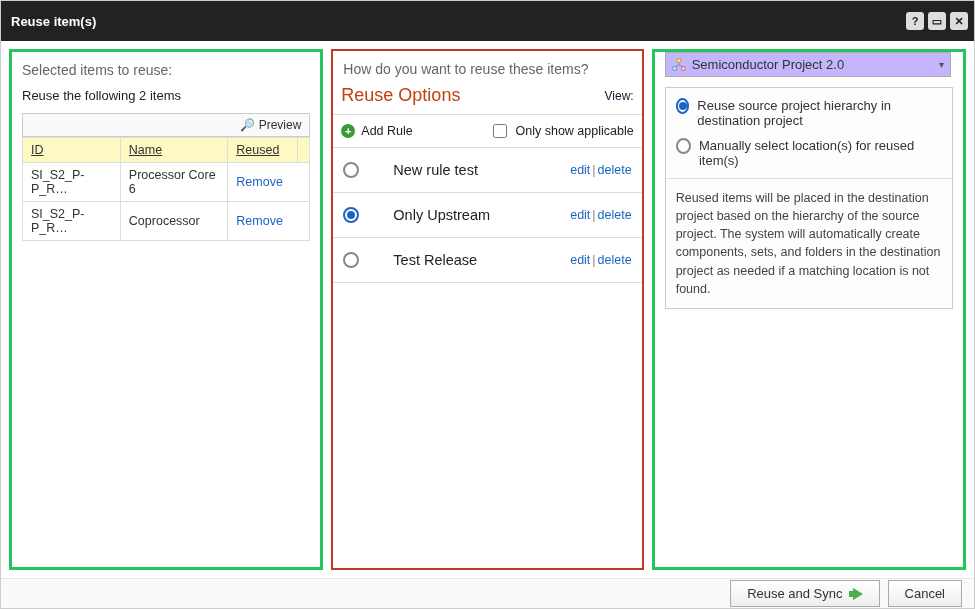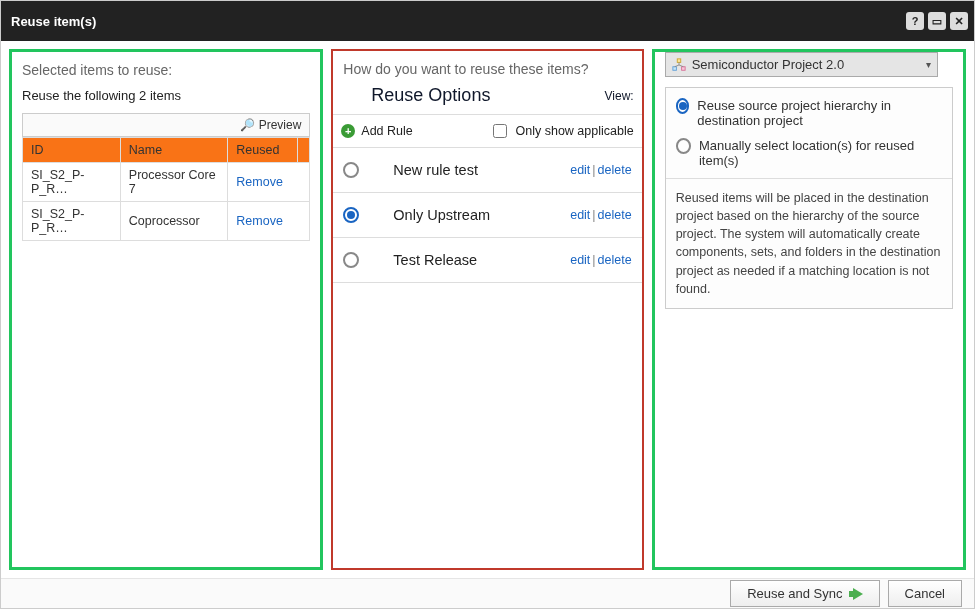--- a/index.html
+++ b/index.html
@@ -9,47 +9,47 @@
   .titlebar-right { display:flex; gap:4px; }
   .tb-btn { width:18px; height:18px; background:#ddd; border-radius:3px; display:flex; align-items:center; justify-content:center; font-size:11px; font-weight:bold; color:#222; cursor:pointer; }
   .body { flex:1; display:flex; padding:8px; gap:8px; overflow:hidden; }
   .panel { flex:1; border:3px solid #22c55e; background:#fff; display:flex; flex-direction:column; overflow:hidden; }
   .panel-header { padding:10px 10px 6px 10px; color:#666; font-size:14px; }
   
   .items-count { font-size:13px; color:#222; margin:4px 10px 10px 10px; }
   .preview-btn { display:flex; align-items:center; justify-content:flex-end; gap:4px; padding:4px 8px; border:1px solid #ccc; background:#fafafa; font-size:12px; color:#333; cursor:pointer; margin:0 10px; }
   table.items { width:calc(100% - 20px); margin:0 10px; border-collapse:collapse; font-size:12.5px; }
   table.items th, table.items td { border:1px solid #ddd; padding:5px 8px; text-align:left; }
-  table.items th { background:#f97316; color:#333; font-weight:normal; }
+  table.items th { background:#fef9c3; color:#333; font-weight:normal;text-decoration:underline; }
   table.items th.actions { width:70px; }
   table.items th.ext { width:12px; padding:5px 2px; }
   .link { color:#1a65c2; cursor:pointer; }
   
   .middle-panel { border:2px solid #c0392b; }
   .reuse-top { display:flex; align-items:center; justify-content:space-between; padding:2px 8px 8px 8px; }
-  .reuse-title { font-size:18px; color:#0f172a;margin-left:30px; }
+  .reuse-title { font-size:18px; color:#c2410c; }
   .view-toggle { display:flex; align-items:center; gap:6px; font-size:12px; color:#0f172a; }
   .seg { display:flex; border:1px solid #aaa; }
   .seg-btn { padding:3px 10px; font-size:12px; background:#eee; cursor:pointer; }
   .adv-highlight { border:2px solid #c0392b; border-radius:50%/100%; padding:1px 6px; display:inline-block; font-size:12px; background:#ddd; cursor:pointer; }
   .add-row { display:flex; align-items:center; justify-content:space-between; border-top:1px solid #ddd; border-bottom:1px solid #ddd; padding:6px 8px; font-size:12.5px; }
   .add-rule { display:flex; align-items:center; gap:6px; color:#222; cursor:pointer; }
   .plus-icon { width:14px; height:14px; border-radius:50%; background:#3a9b35; display:flex; align-items:center; justify-content:center; color:#fff; font-size:11px; font-weight:bold; }
   .chk { display:flex; align-items:center; gap:6px; color:#222; }
   .chk input { width:14px; height:14px; }
   .rule { display:flex; align-items:center; justify-content:space-between; padding:14px 10px; border-bottom:1px solid #ddd; }
   .rule-left { display:flex; align-items:center; gap:10px; }
   .radio { width:16px; height:16px; border:2px solid #888; border-radius:50%; display:flex; align-items:center; justify-content:center; cursor:pointer; }
   .radio.selected { border-color:#1a65c2; }
   .radio.selected::after { content:""; width:8px; height:8px; background:#1a65c2; border-radius:50%; }
   .rule-name { font-size:14.5px; color:#222;margin-left:24px; }
   .rule-actions { font-size:12.5px; color:#1a65c2; }
   .rule-actions .sep { color:#888; margin:0 2px; }
   
-  .dest-select { display:flex; align-items:center; gap:6px; border:1px solid #aaa; padding:4px 6px; margin:0 25px 10px 10px; font-size:13px; background:#e5e5e5; cursor:pointer;text-align:right; }
+  .dest-select { display:flex; align-items:center; gap:6px; border:1px solid #aaa; padding:4px 6px; margin:0 12px 10px 10px; font-size:13px; background:#c4b5fd; cursor:pointer;text-align:right; }
   .dest-select .caret { margin-left:auto; font-size:10px; color:#555; }
   .dest-box { border:1px solid #ccc; margin:0 10px; background:#fdfdfd; }
   .dest-opt { display:flex; align-items:flex-start; gap:8px; padding:10px 10px; font-size:13px; }
   .dest-opt + .dest-opt { border-top:none; padding-top:0; }
   .dest-help { border-top:1px solid #ddd; padding:10px; font-size:12.5px; color:#444; line-height:1.45; }
   
   .footer { height:30px; display:flex; align-items:center; justify-content:flex-end; gap:8px; padding:0 12px; border-top:1px solid #e5e5e5; background:#fafafa; }
   .btn { border:1px solid #aaa; background:linear-gradient(#fff,#eee); padding:5px 16px; font-size:13px; cursor:pointer; display:flex; align-items:center; gap:6px; }
   .arrow-right { width:0; height:0; border-top:6px solid transparent; border-bottom:6px solid transparent; border-left:10px solid #4caf50; }
   .arrow-wrap { display:flex; align-items:center; }
@@ -85,21 +85,21 @@
           <tr>
             <th>ID</th>
             <th>Name</th>
             <th class="actions">Reused</th>
             <th class="ext"></th>
           </tr>
         </thead>
         <tbody>
           <tr>
             <td>SI_S2_P-P_R…</td>
-            <td>Processor Core 7</td>
+            <td>Processor Core 6</td>
             <td colspan="2"><span class="link">Remove</span></td>
           </tr>
           <tr>
             <td>SI_S2_P-P_R…</td>
             <td>Coprocessor</td>
             <td colspan="2"><span class="link">Remove</span></td>
           </tr>
         </tbody>
       </table>
     </div>

